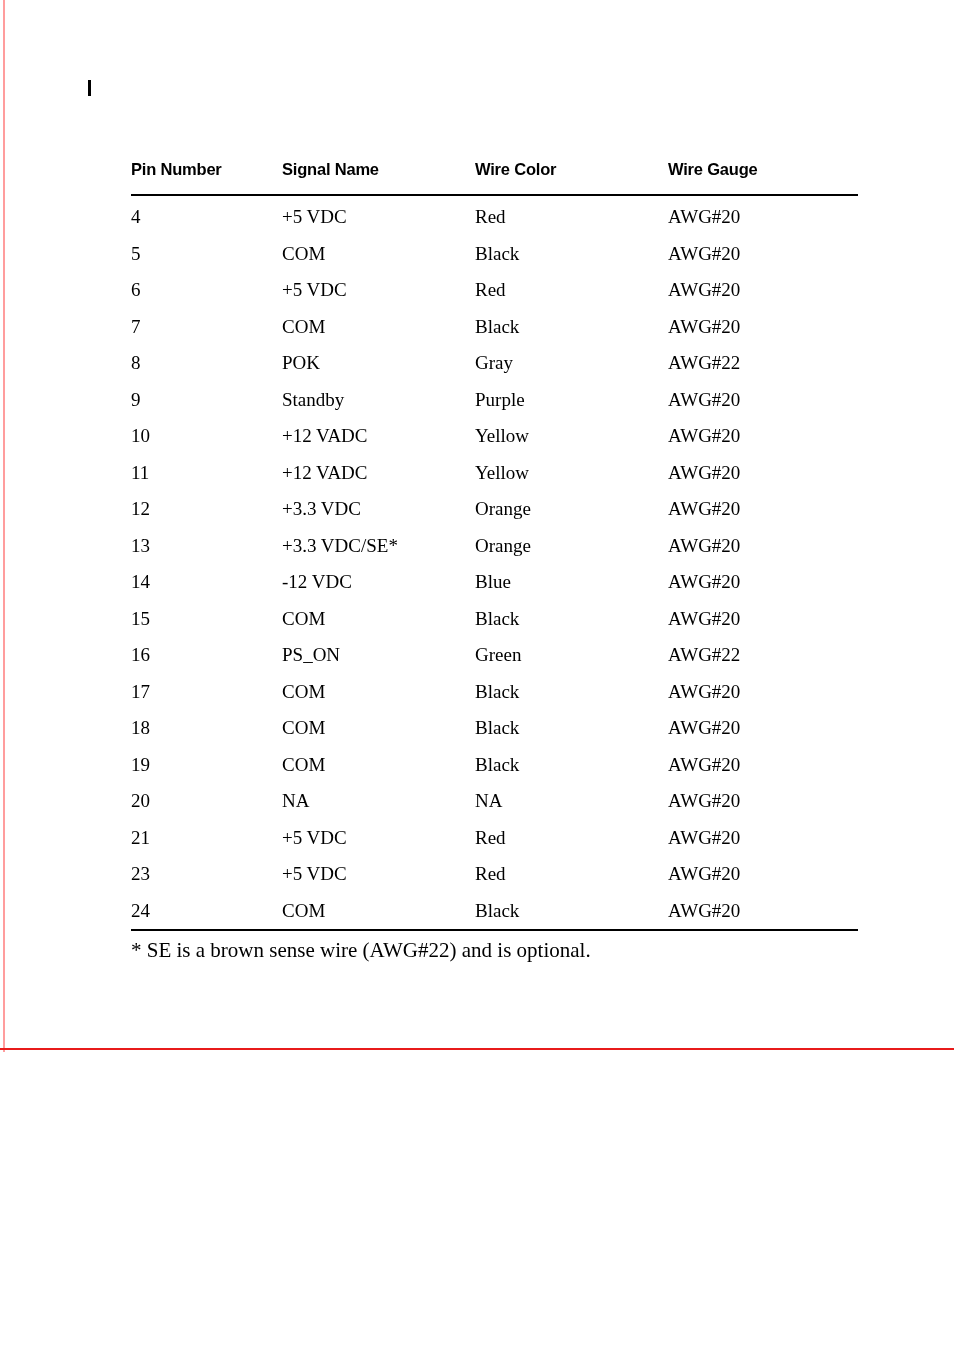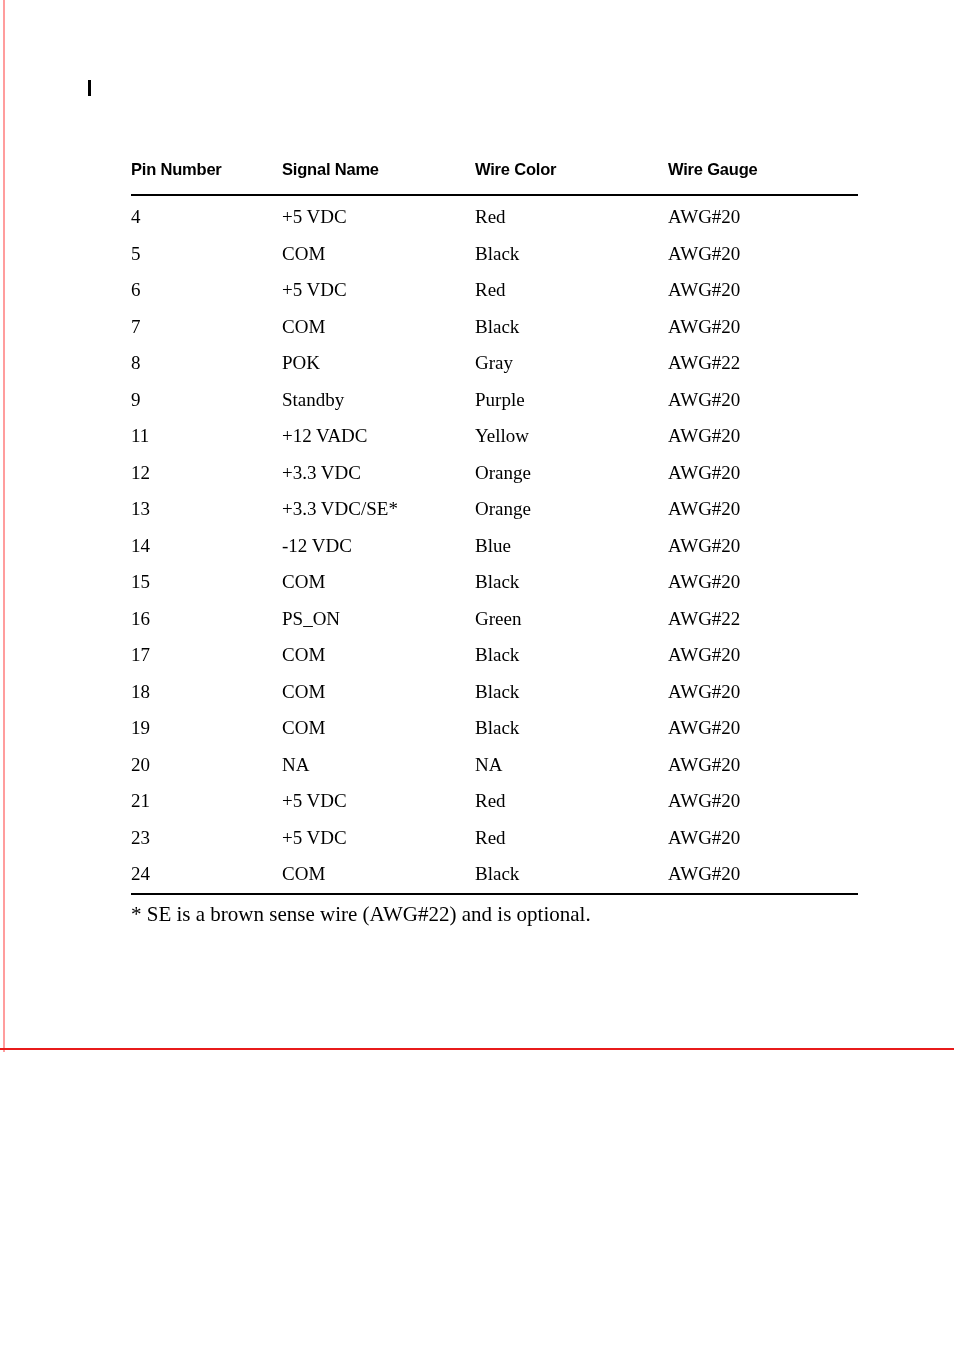--- a/index.html
+++ b/index.html
@@ -183,20 +183,26 @@
             <td>Gray</td>
             <td>AWG#22</td>
           </tr>
           <tr>
             <td>9</td>
             <td>Standby</td>
             <td>Purple</td>
             <td>AWG#20</td>
           </tr>
           <tr>
+            <td>10</td>
+            <td>+12 VADC</td>
+            <td>Yellow</td>
+            <td>AWG#20</td>
+          </tr>
+          <tr>
             <td>11</td>
             <td>+12 VADC</td>
             <td>Yellow</td>
             <td>AWG#20</td>
           </tr>
           <tr>
             <td>12</td>
             <td>+3.3 VDC</td>
             <td>Orange</td>
             <td>AWG#20</td>

